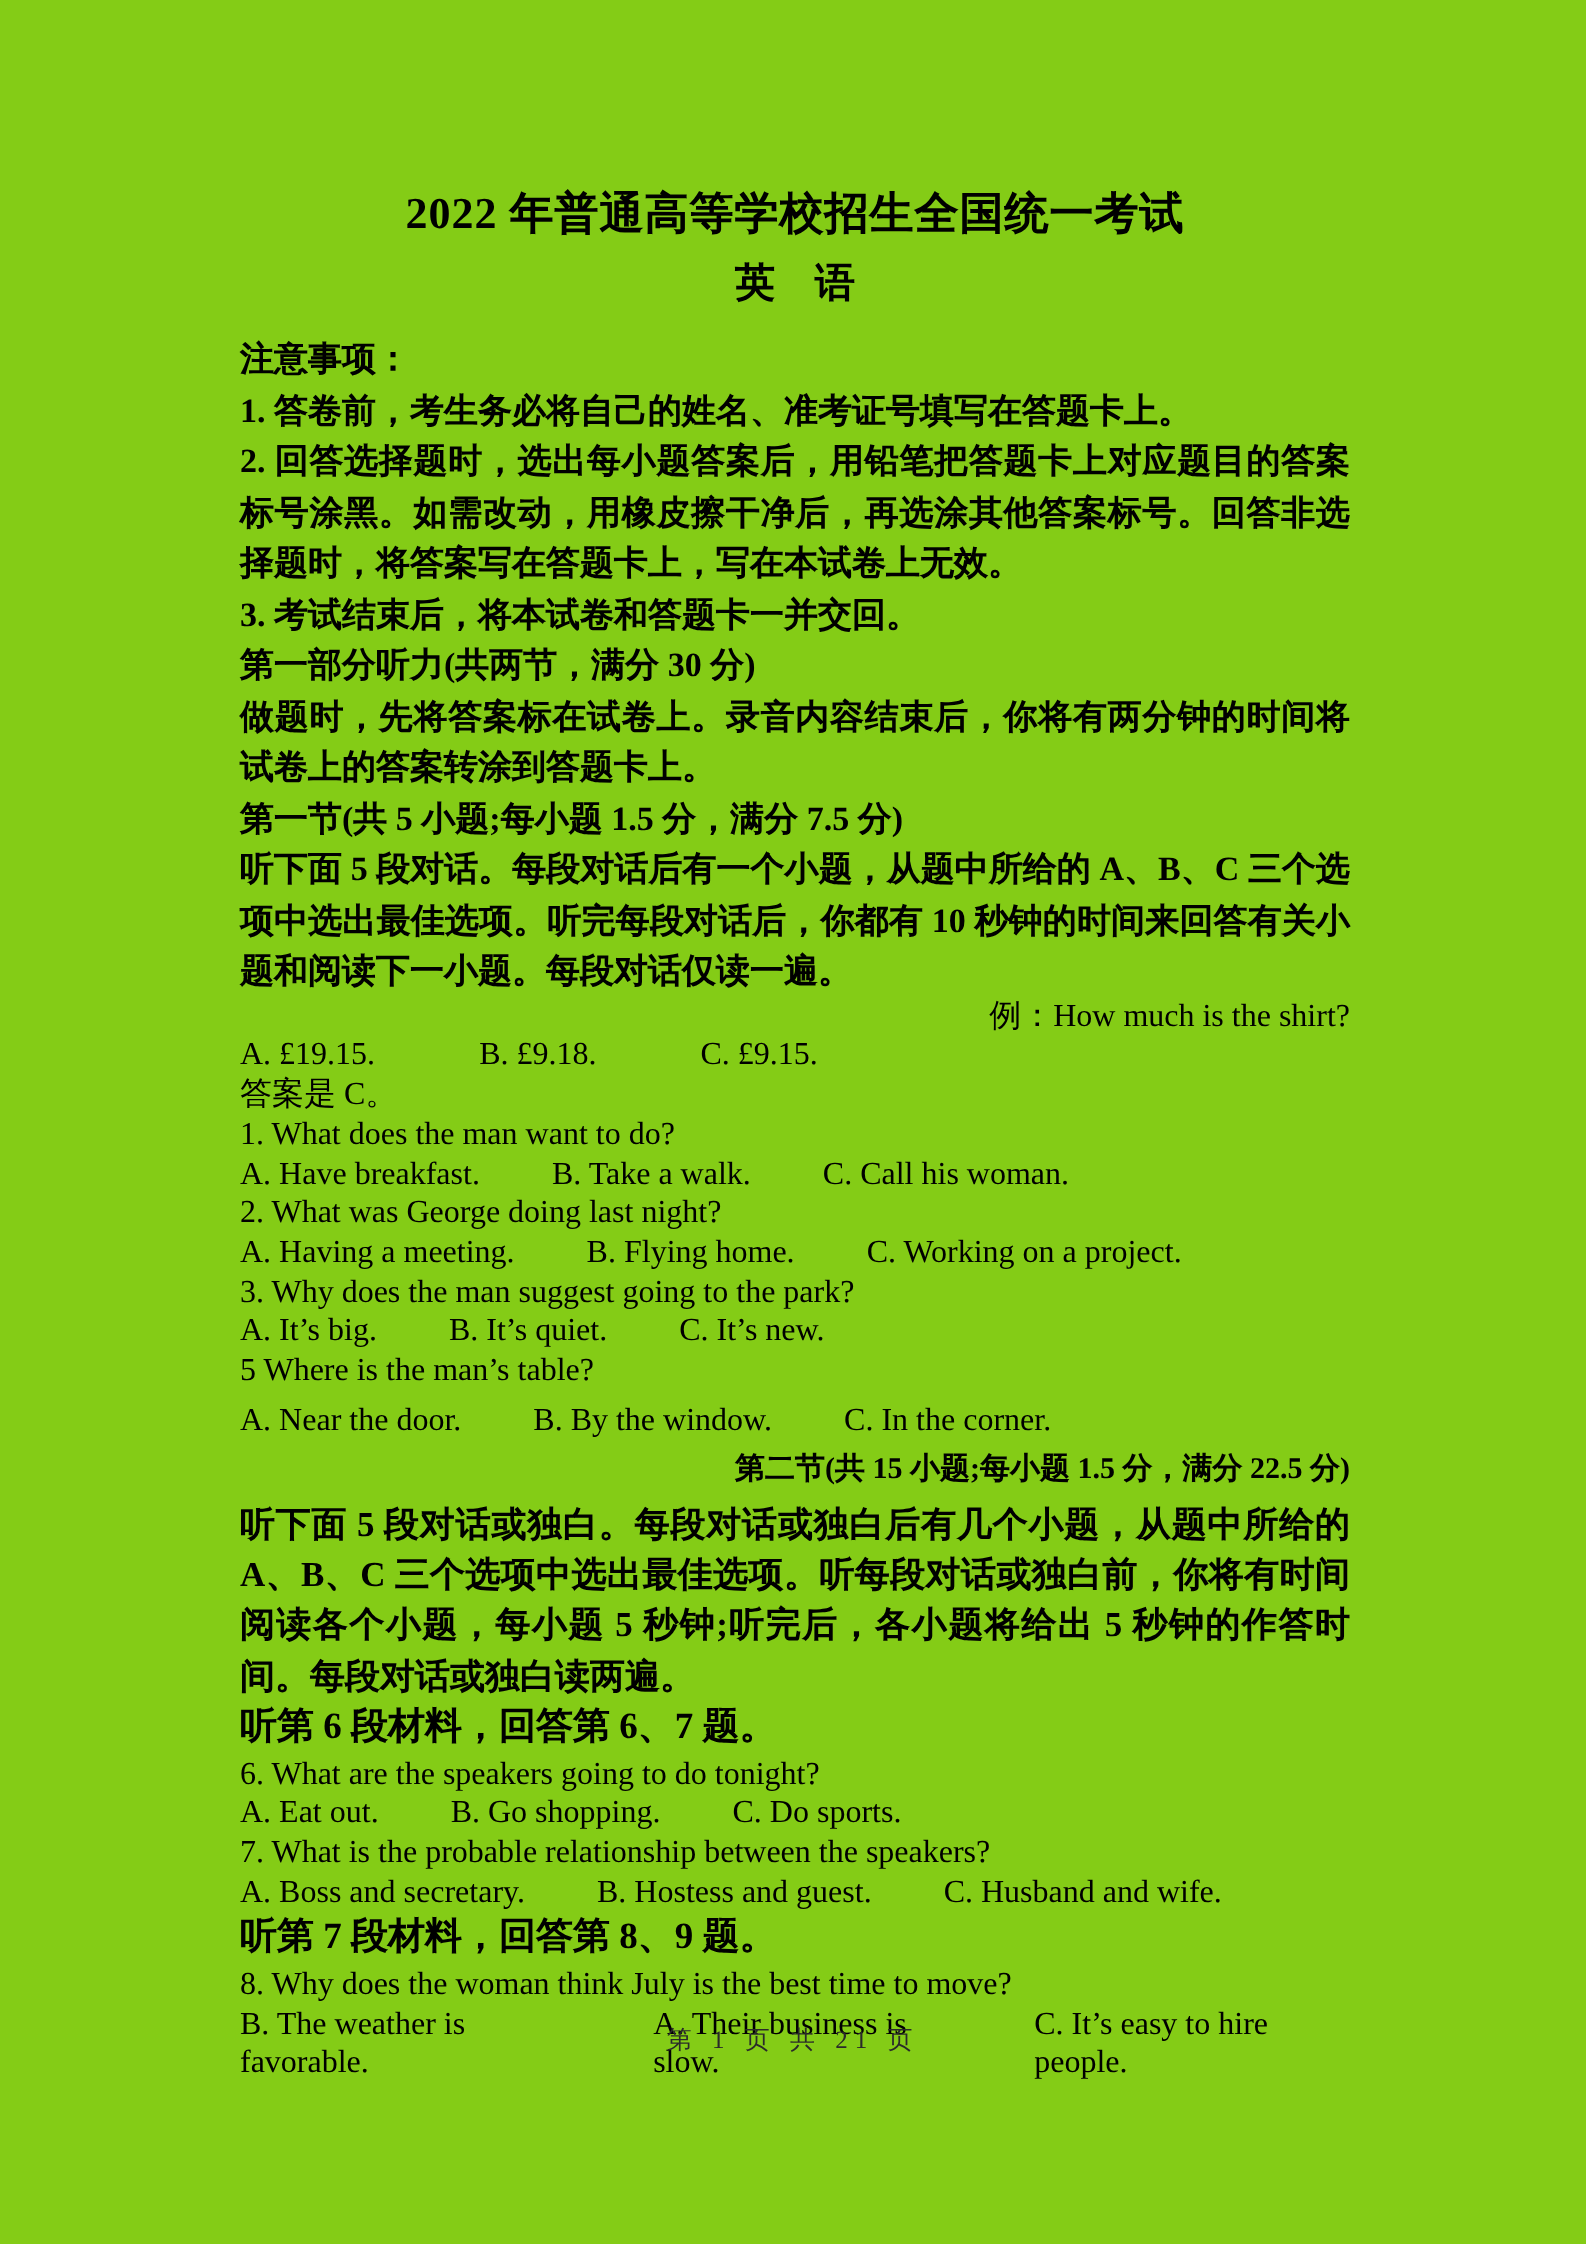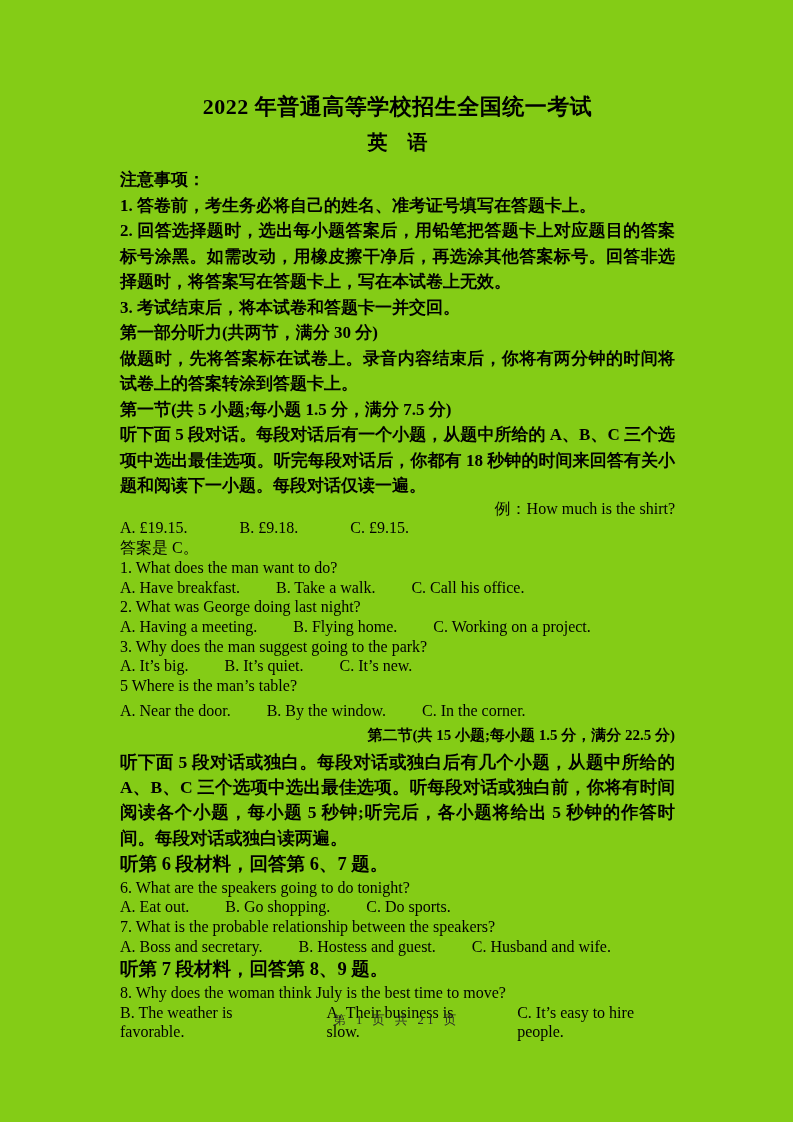--- a/index.html
+++ b/index.html
@@ -85,38 +85,38 @@
 
   <p class="zh">注意事项：</p>
   <p class="zh">1.  答卷前，考生务必将自己的姓名、准考证号填写在答题卡上。</p>
   <p class="zh">2.  回答选择题时，选出每小题答案后，用铅笔把答题卡上对应题目的答案标号涂黑。如需改动，用橡皮擦干净后，再选涂其他答案标号。回答非选择题时，将答案写在答题卡上，写在本试卷上无效。</p>
   <p class="zh">3.  考试结束后，将本试卷和答题卡一并交回。</p>
 
   <p class="zh">第一部分听力(共两节，满分 30 分)</p>
   <p class="zh">做题时，先将答案标在试卷上。录音内容结束后，你将有两分钟的时间将试卷上的答案转涂到答题卡上。</p>
 
   <p class="zh">第一节(共 5 小题;每小题 1.5 分，满分 7.5 分)</p>
-  <p class="zh">听下面 5 段对话。每段对话后有一个小题，从题中所给的 A、B、C 三个选项中选出最佳选项。听完每段对话后，你都有 18 秒钟的时间来回答有关小题和阅读下一小题。每段对话仅读一遍。</p>
+  <p class="zh">听下面 5 段对话。每段对话后有一个小题，从题中所给的 A、B、C 三个选项中选出最佳选项。听完每段对话后，你都有 10 秒钟的时间来回答有关小题和阅读下一小题。每段对话仅读一遍。</p>
 
   <div>
     <p class="en ex-label">例：How much is the shirt?</p>
     <div class="en opts wide">
       <span>A. £19.15.</span>
       <span>B. £9.18.</span>
       <span>C. £9.15.</span>
     </div>
     <p class="en answer-line">答案是 C。</p>
   </div>
 
   <div>
     <p class="en">1. What does the man want to do?</p>
     <div class="en opts">
       <span>A. Have breakfast.</span>
       <span>B. Take a walk.</span>
-      <span>C. Call his office.</span>
+      <span>C. Call his woman.</span>
     </div>
   </div>
 
   <div>
     <p class="en">2. What was George doing last night?</p>
     <div class="en opts">
       <span>A. Having a meeting.</span>
       <span>B. Flying home.</span>
       <span>C. Working on a project.</span>
     </div>

